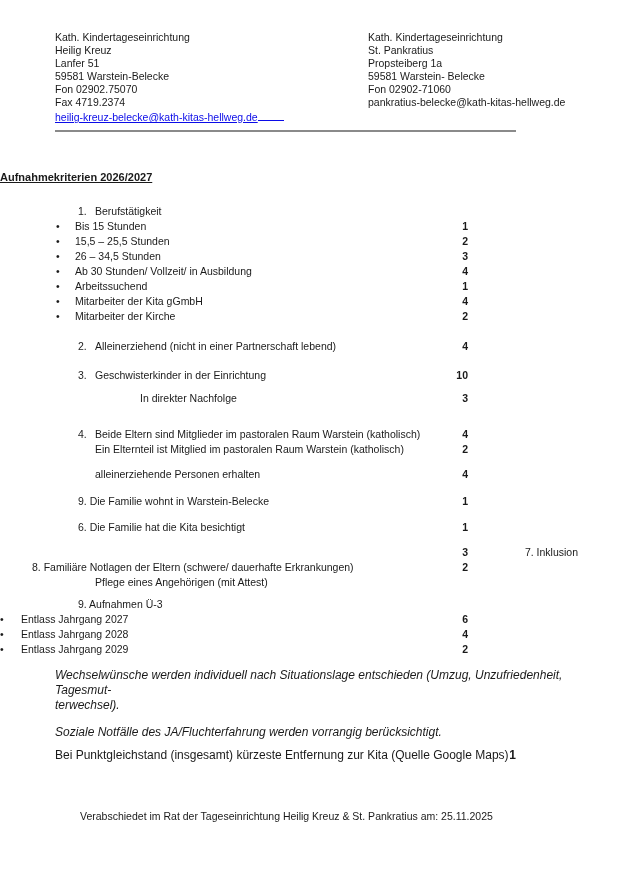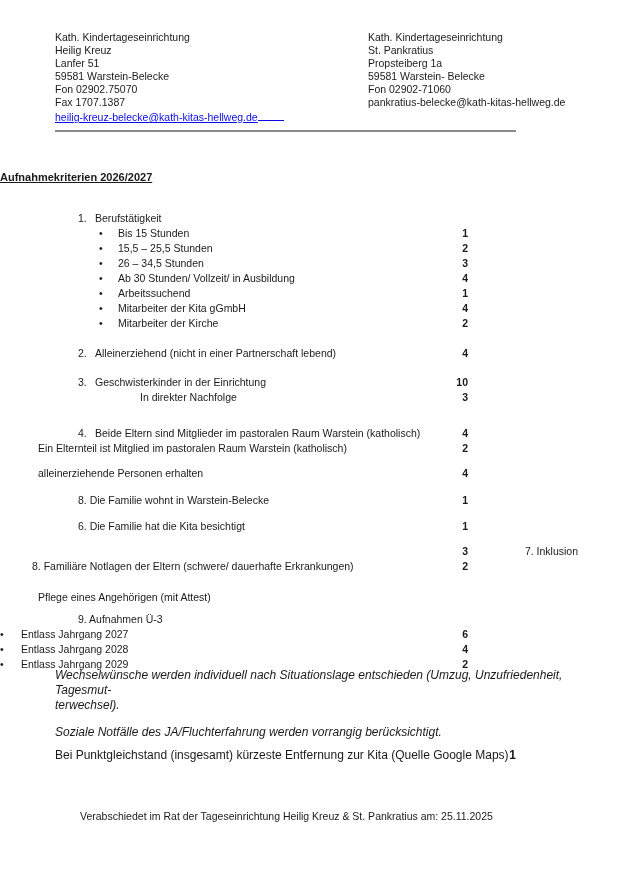--- a/index.html
+++ b/index.html
@@ -28,29 +28,29 @@
   a.email-link{color:var(--link);text-decoration:underline;cursor:pointer;}
   .link-tail{display:inline-block;width:26px;height:11px;border-bottom:1px solid var(--link);}
   
   .divider{position:absolute;top:130px;left:55px;width:461px;height:0;border-top:2px solid var(--divider);}
   
   .title{
     position:absolute;top:171px;left:0;width:627px;
     text-align:left;font-size:11px;font-weight:bold;text-decoration:underline;
   }
   
-  .content{position:absolute;top:211px;left:0;width:578px;font-size:10.5px;}
+  .content{position:absolute;top:204px;left:0;width:578px;font-size:10.5px;}
   .crow{position:relative;line-height:15px;}
   .crow.numbered{padding-left:78px;}
   .crow .num{display:inline-block;width:17px;}
-  .crow.bullet1{padding-left:99px;}
+  .crow.bullet1{padding-left:56px;}
   .crow.bullet1 .bul{display:inline-block;width:19px;}
   .crow.bullet2{}
   .crow.bullet2 .bul{display:inline-block;width:21px;}
-  .crow.continuation{padding-left:38px;}
+  .crow.continuation{padding-left:95px;}
   .crow.indent-mid{padding-left:140px;}
   .crow.plain{padding-left:78px;}
   .pts{position:absolute;right:110px;top:0;font-weight:bold;}
   
   .notes{position:absolute;top:668px;left:55px;width:515px;font-size:12px;}
   .note{position:relative;line-height:15px;}
   .note.italic{font-style:italic;}
   .notes .pts{right:54px;}
   
   .footer{position:absolute;top:810px;left:80px;font-size:10.5px;}
@@ -58,21 +58,21 @@
 </head>
 <body>
 
 <div class="page">
   <div class="hdr left" id="hdr-left">
       <div class="hline">Kath. Kindertageseinrichtung</div>
       <div class="hline">Heilig Kreuz</div>
       <div class="hline">Lanfer 51</div>
       <div class="hline">59581 Warstein-Belecke</div>
       <div class="hline">Fon 02902.75070</div>
-      <div class="hline">Fax 1707.1387</div>
+      <div class="hline">Fax 4719.2374</div>
       <div class="email-line"><a class="email-link">heilig-kreuz-belecke@kath-kitas-hellweg.de</a><span class="link-tail"></span></div>
     </div>
   <div class="hdr right" id="hdr-right">
       <div class="hline">Kath. Kindertageseinrichtung</div>
       <div class="hline">St. Pankratius</div>
       <div class="hline">Propsteiberg 1a</div>
       <div class="hline">59581 Warstein- Belecke</div>
       <div class="hline">Fon 02902-71060</div>
       <div class="hline">pankratius-belecke@kath-kitas-hellweg.de</div>
     </div>
@@ -82,29 +82,29 @@
       <div class="crow numbered" style="margin-top: 0px;"><span class="num">1.</span><span class="txt">Berufstätigkeit</span></div>
       <div class="crow bullet1" style="margin-top: 0px;"><span class="bul">•</span><span class="txt">Bis 15 Stunden</span><span class="pts">1</span></div>
       <div class="crow bullet1" style="margin-top: 0px;"><span class="bul">•</span><span class="txt">15,5 – 25,5 Stunden</span><span class="pts">2</span></div>
       <div class="crow bullet1" style="margin-top: 0px;"><span class="bul">•</span><span class="txt">26 – 34,5 Stunden</span><span class="pts">3</span></div>
       <div class="crow bullet1" style="margin-top: 0px;"><span class="bul">•</span><span class="txt">Ab 30 Stunden/ Vollzeit/ in Ausbildung</span><span class="pts">4</span></div>
       <div class="crow bullet1" style="margin-top: 0px;"><span class="bul">•</span><span class="txt">Arbeitssuchend</span><span class="pts">1</span></div>
       <div class="crow bullet1" style="margin-top: 0px;"><span class="bul">•</span><span class="txt">Mitarbeiter der Kita gGmbH</span><span class="pts">4</span></div>
       <div class="crow bullet1" style="margin-top: 0px;"><span class="bul">•</span><span class="txt">Mitarbeiter der Kirche</span><span class="pts">2</span></div>
       <div class="crow numbered" style="margin-top: 15px;"><span class="num">2.</span><span class="txt">Alleinerziehend (nicht in einer Partnerschaft lebend)</span><span class="pts">4</span></div>
       <div class="crow numbered" style="margin-top: 14px;"><span class="num">3.</span><span class="txt">Geschwisterkinder in der Einrichtung</span><span class="pts">10</span></div>
-      <div class="crow indent-mid" style="margin-top: 0px;"><span class="txt">In direkter Nachfolge</span><span class="pts">3</span></div>
+      <div class="crow indent-mid" style="margin-top: 8px;"><span class="txt">In direkter Nachfolge</span><span class="pts">3</span></div>
       <div class="crow numbered" style="margin-top: 21px;"><span class="num">4.</span><span class="txt">Beide Eltern sind Mitglieder im pastoralen Raum Warstein (katholisch)</span><span class="pts">4</span></div>
       <div class="crow continuation" style="margin-top: 0px;"><span class="txt">Ein Elternteil ist Mitglied im pastoralen Raum Warstein (katholisch)</span><span class="pts">2</span></div>
       <div class="crow continuation" style="margin-top: 10px;"><span class="txt">alleinerziehende Personen erhalten</span><span class="pts">4</span></div>
-      <div class="crow plain" style="margin-top: 12px;"><span class="txt">8. Die Familie wohnt in Warstein-Belecke</span><span class="pts">1</span></div>
+      <div class="crow plain" style="margin-top: 12px;"><span class="txt">9. Die Familie wohnt in Warstein-Belecke</span><span class="pts">1</span></div>
       <div class="crow plain" style="margin-top: 11px;"><span class="txt">6. Die Familie hat die Kita besichtigt</span><span class="pts">1</span></div>
       <div class="crow plain" style="margin-top: 10px; text-align: right;"><span class="txt">7. Inklusion</span><span class="pts">3</span></div>
       <div class="crow plain" style="margin-top: 0px; padding-left: 32px;"><span class="txt">8. Familiäre Notlagen der Eltern (schwere/ dauerhafte Erkrankungen)</span><span class="pts">2</span></div>
-      <div class="crow continuation" style="margin-top: 16px;"><span class="txt">Pflege eines Angehörigen (mit Attest)</span></div>
+      <div class="crow continuation" style="margin-top: 0px;"><span class="txt">Pflege eines Angehörigen (mit Attest)</span></div>
       <div class="crow plain" style="margin-top: 7px;"><span class="txt">9. Aufnahmen Ü-3</span></div>
       <div class="crow bullet2" style="margin-top: 0px;"><span class="bul">•</span><span class="txt">Entlass Jahrgang 2027</span><span class="pts">6</span></div>
       <div class="crow bullet2" style="margin-top: 0px;"><span class="bul">•</span><span class="txt">Entlass Jahrgang 2028</span><span class="pts">4</span></div>
       <div class="crow bullet2" style="margin-top: 0px;"><span class="bul">•</span><span class="txt">Entlass Jahrgang 2029</span><span class="pts">2</span></div>
     </div>
   <div class="notes" id="notes">
       <div class="note italic" style="margin-top: 0px;">
         <div class="nline">Wechselwünsche werden individuell nach Situationslage entschieden (Umzug, Unzufriedenheit, Tagesmut-</div>
         <div class="nline">terwechsel).</div>
       </div>

